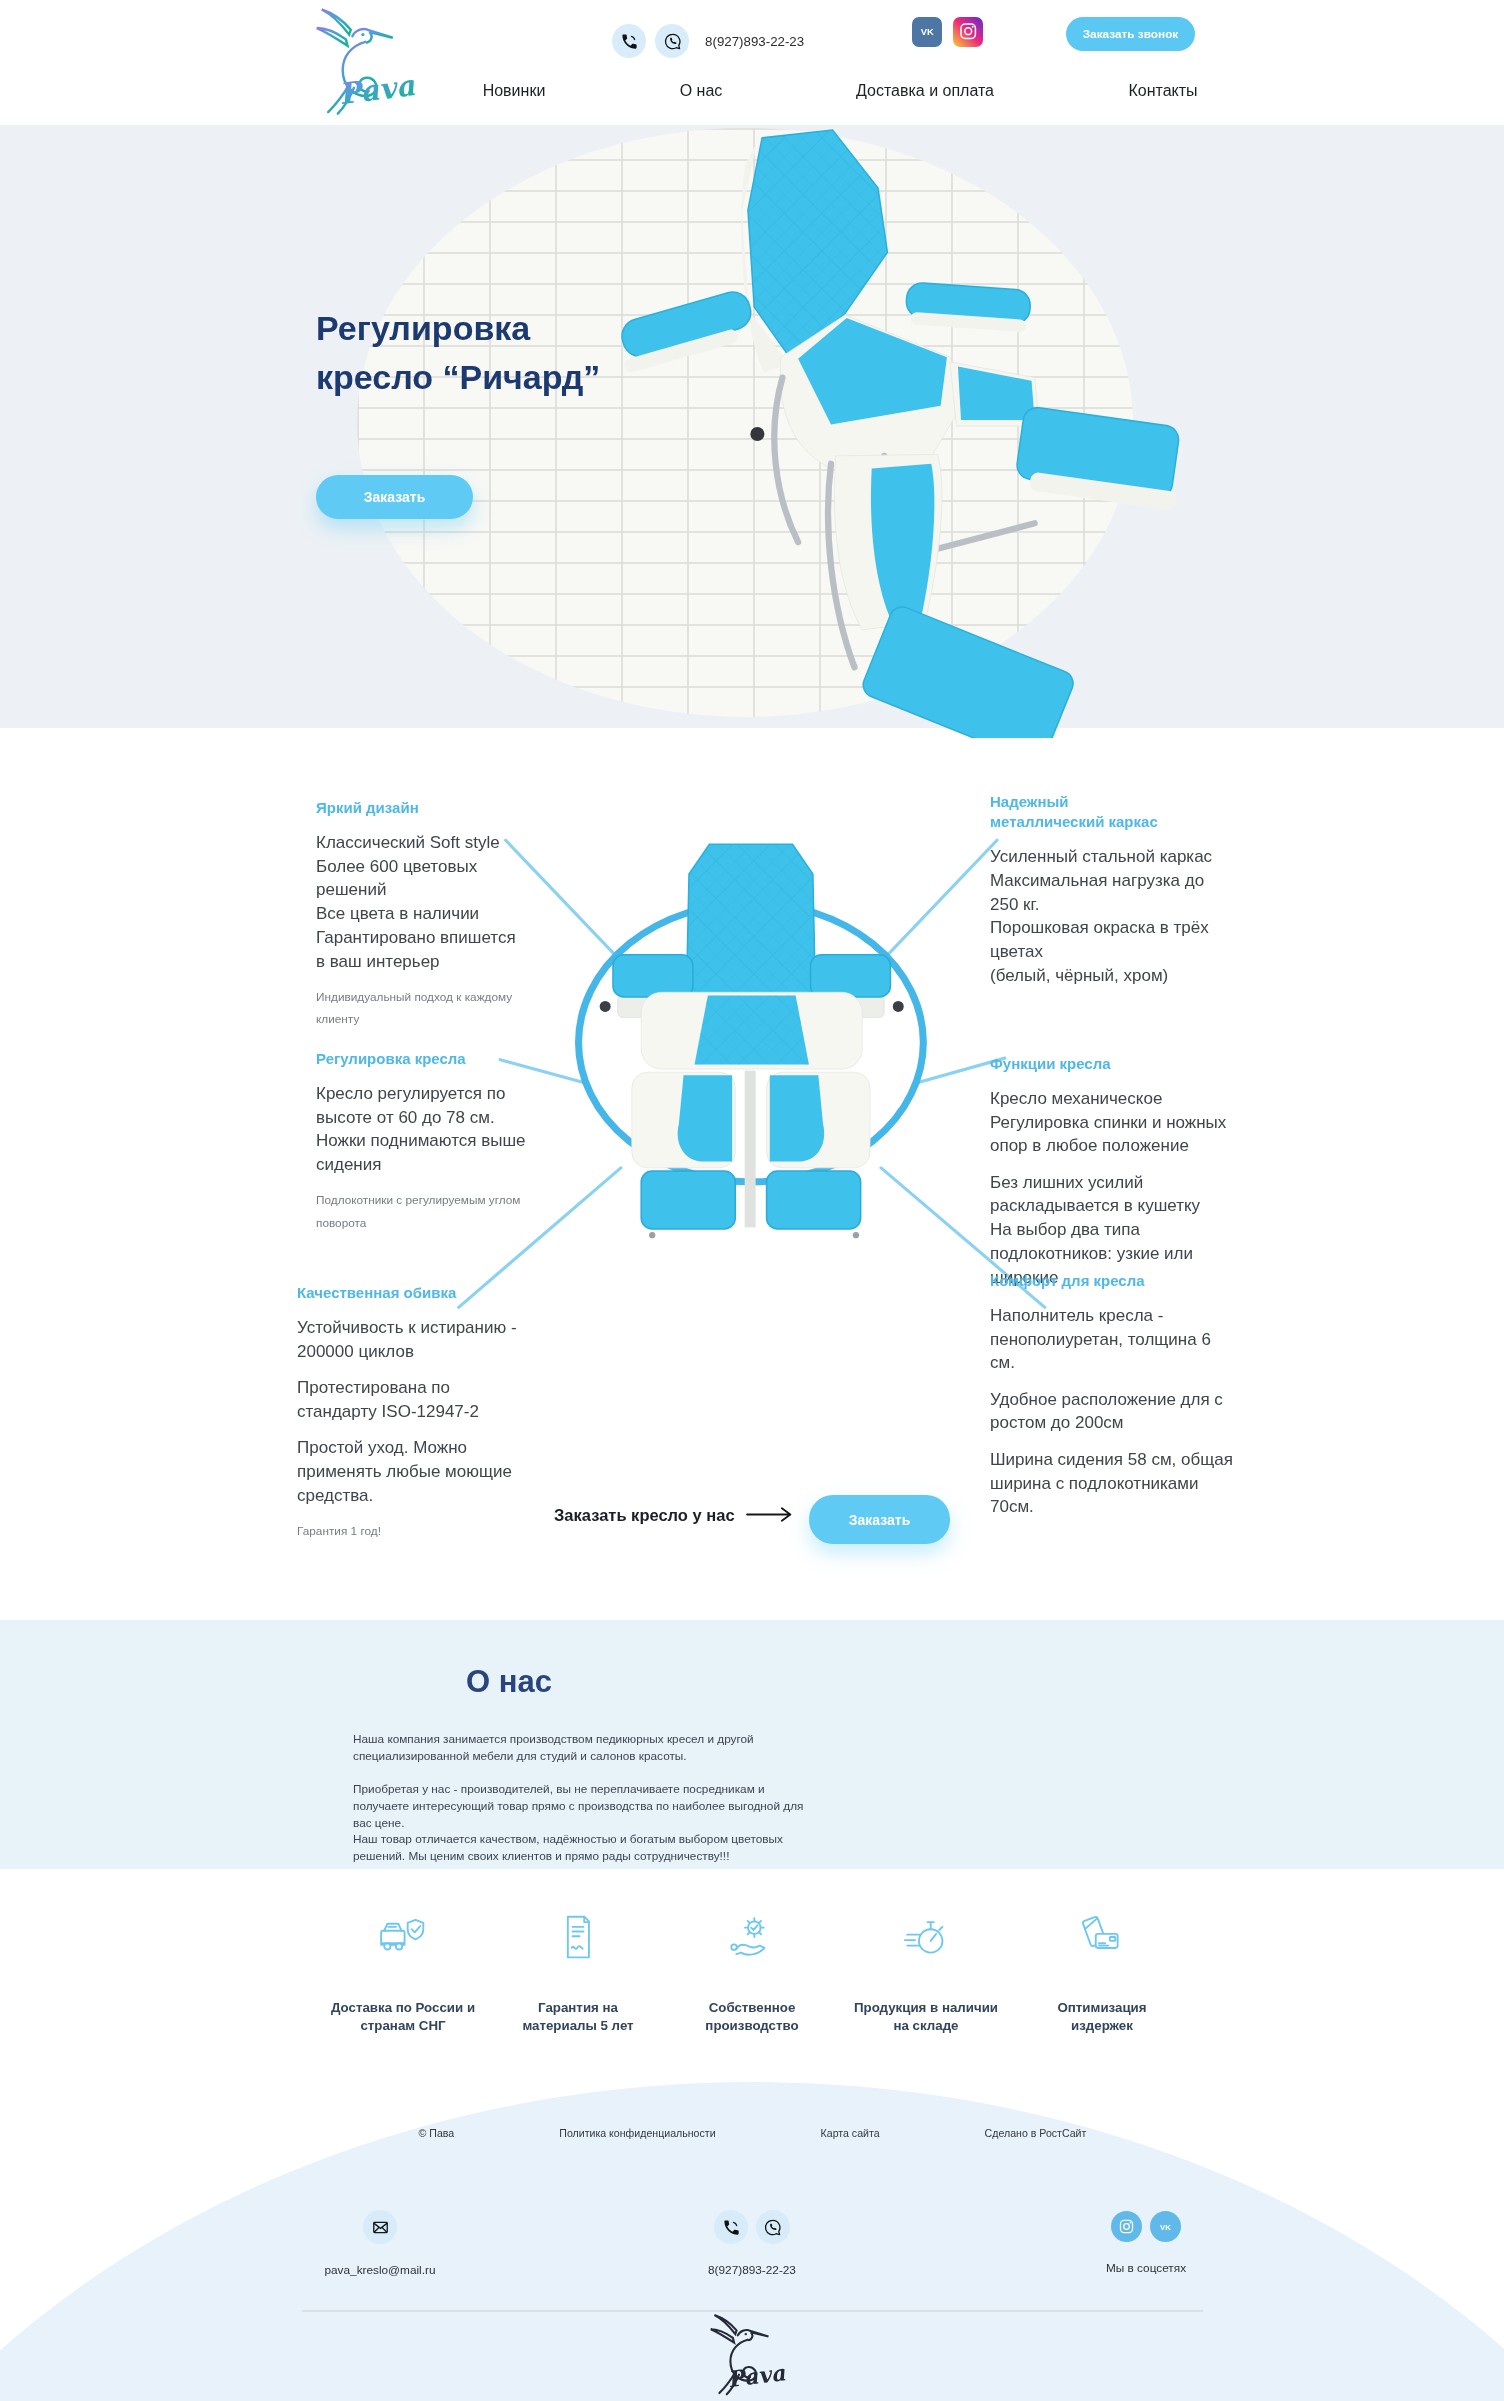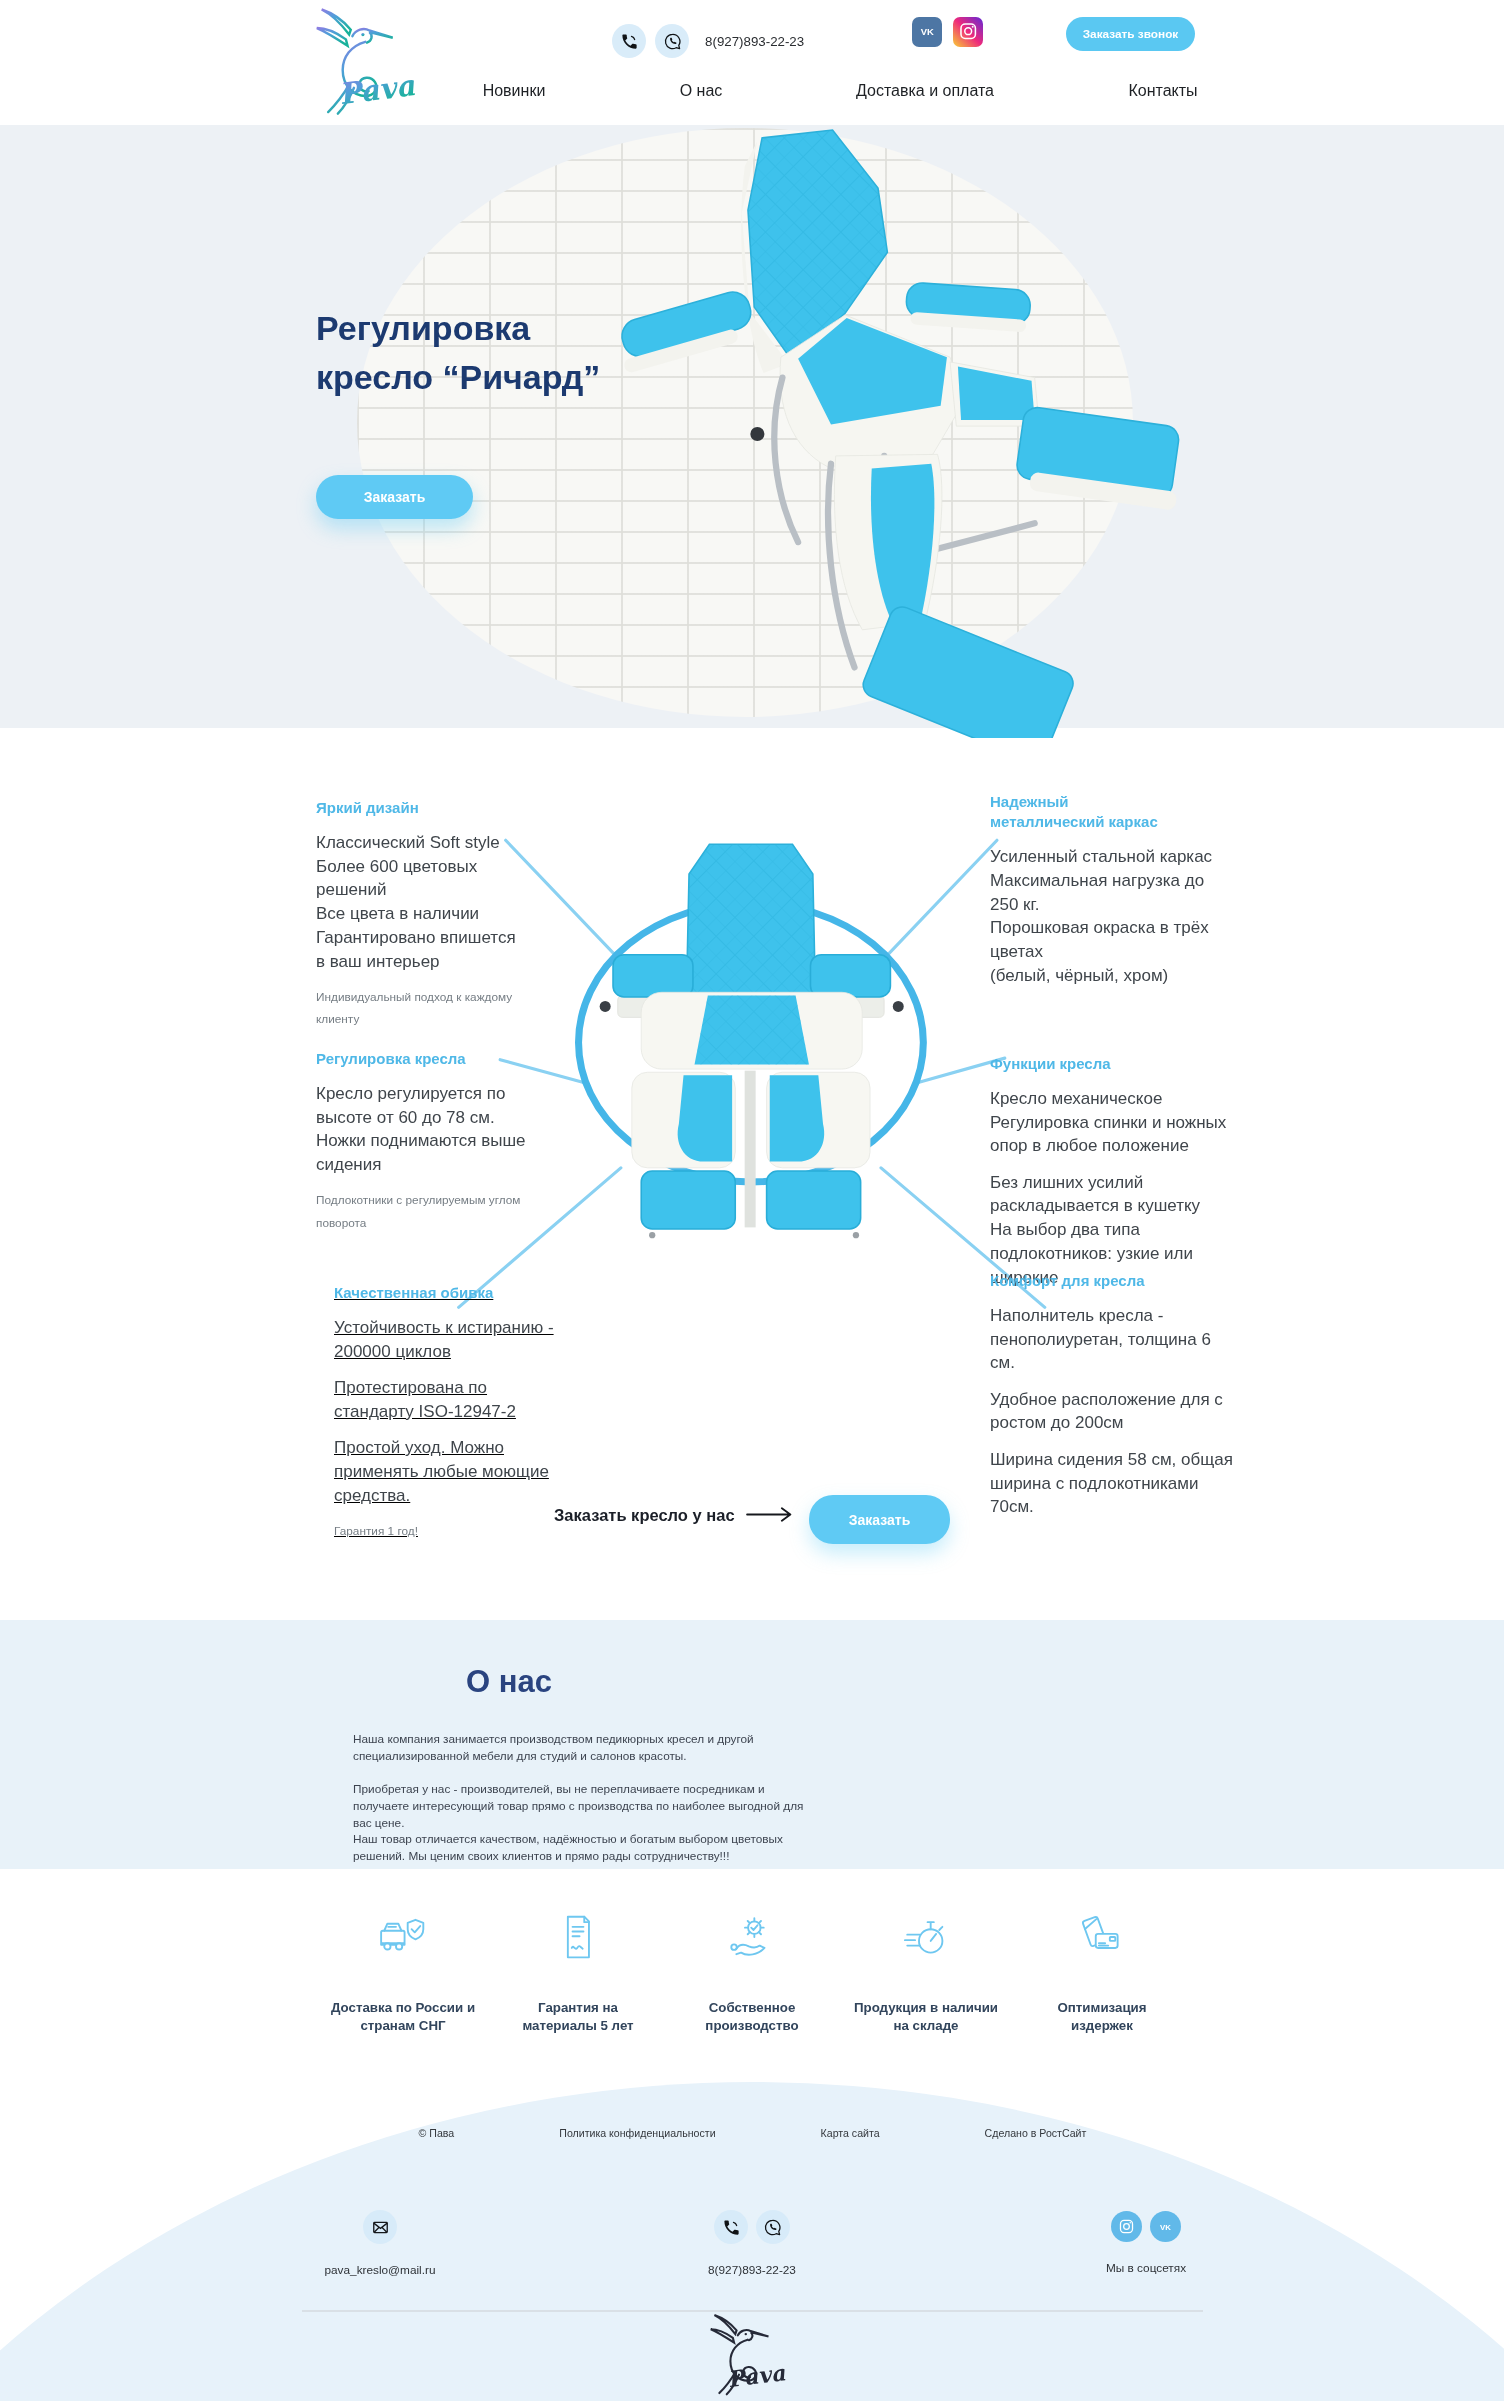--- a/index.html
+++ b/index.html
@@ -38,21 +38,21 @@
   .diagram { position:absolute; left:0; top:729px; width:1505px; height:891px; background:#fff; }
   .diagram-art { position:absolute; left:0; top:0; }
   .feature { position:absolute; z-index:5; }
   .feature-title { font-size:15px; font-weight:bold; color:#4fb8e7; margin-bottom:12.5px; white-space:pre-line; line-height:1.35; }
   .feature-text { font-size:17px; color:#3f454b; line-height:1.4; white-space:pre-line; margin-bottom:12.5px; }
   .feature-note { font-size:11.8px; color:#757d84; line-height:1.9; white-space:pre-line; }
   .f-tl { left:316px; top:798px; width:210px; }
   .f-tr { left:990px; top:792px; width:235px; }
   .f-ml { left:316px; top:1049px; width:229px; }
   .f-mr { left:990px; top:1054px; width:241px; }
-  .f-bl { left:334px; top:1283px; width:237px;text-decoration:underline; }
+  .f-bl { left:297px; top:1283px; width:237px; }
   .f-br { left:990px; top:1271px; width:249px; }
 
   .cta-label { position:absolute; left:554px; top:1506px; font-size:16.5px; font-weight:bold; color:#1b1f28; z-index:6; }
   .cta-arrow { position:absolute; left:745px; top:1506px; z-index:6; }
   .cta-btn { position:absolute; left:809px; top:1495px; width:141px; height:49px; border:none; border-radius:24px;
              background:#5fcaf4; color:#fff; font-size:14px; font-weight:bold; font-family:inherit; cursor:pointer;
              box-shadow:0 9.4px 19px rgba(95,202,244,.35); z-index:6; }
 
   
   .about { position:absolute; left:0; top:1620px; width:1505px; height:249px; background:#e8f2f9; }

